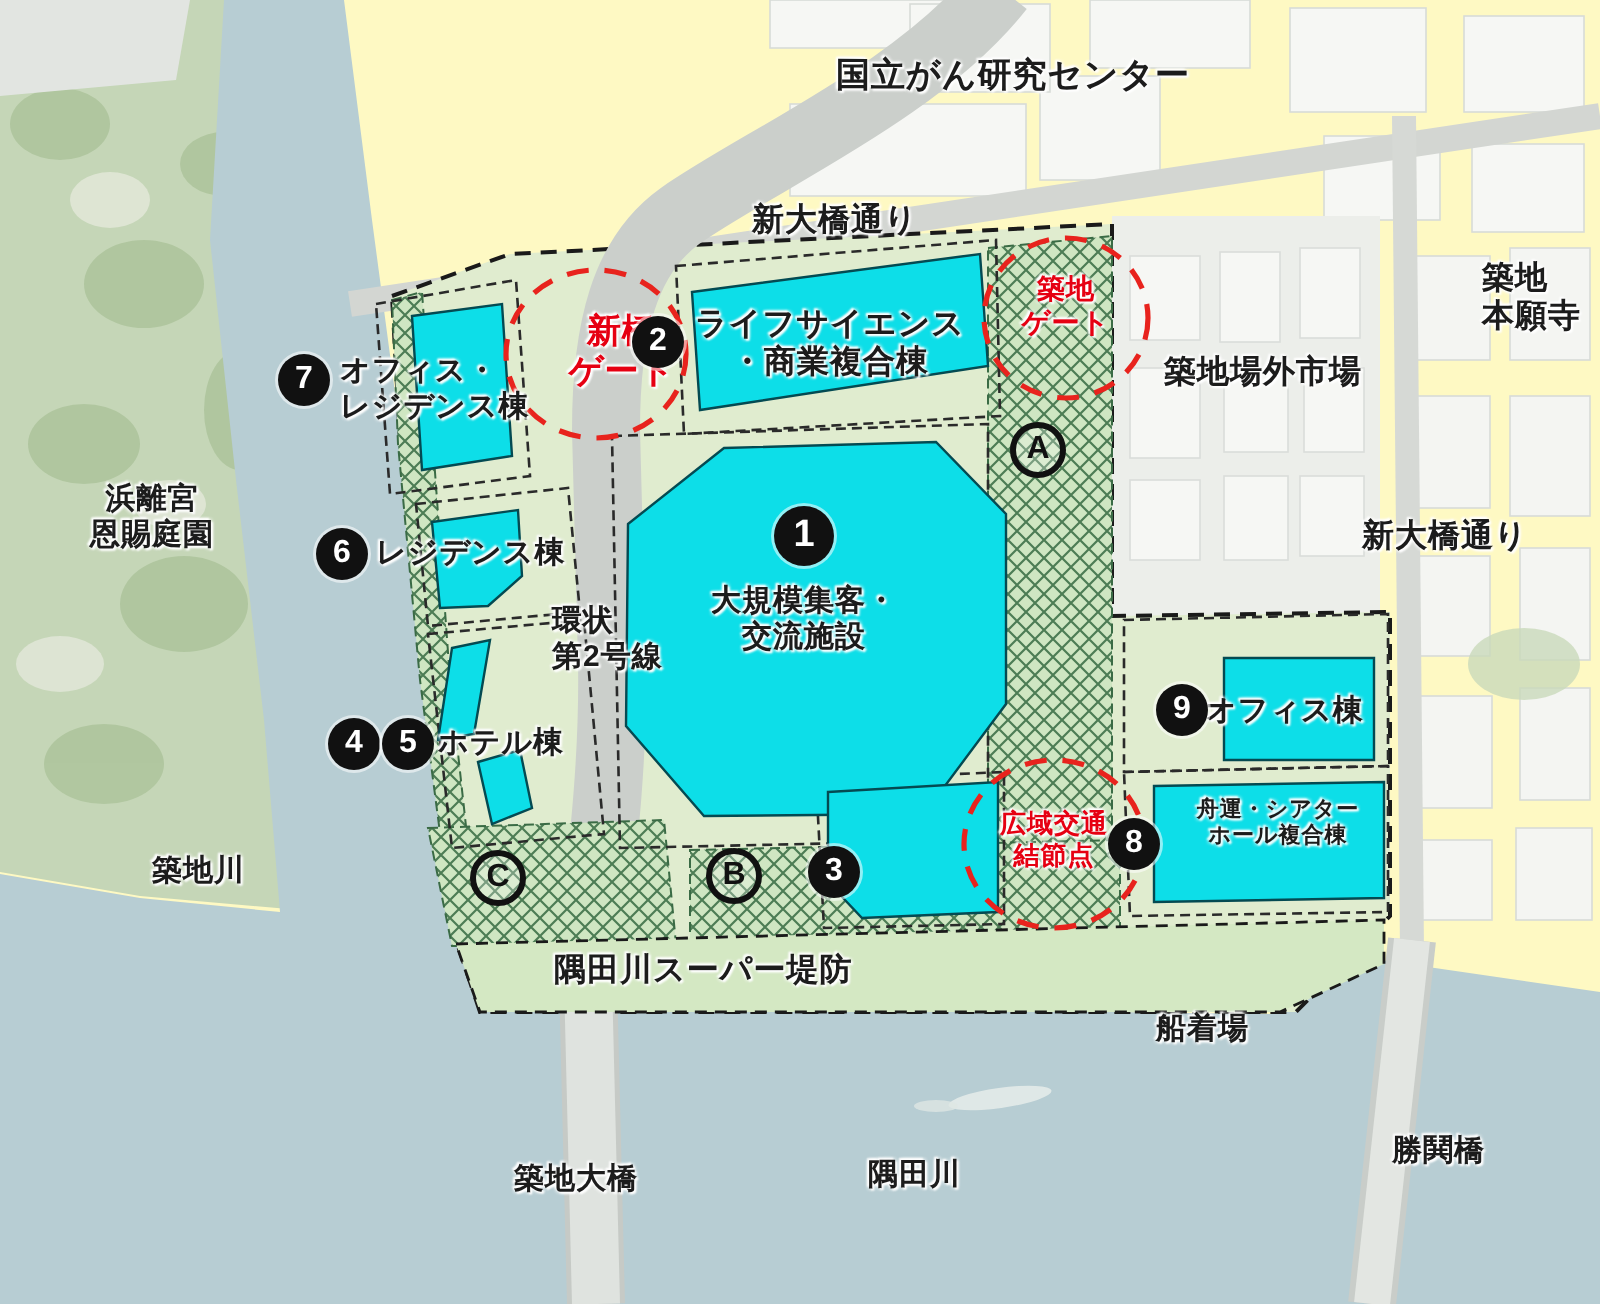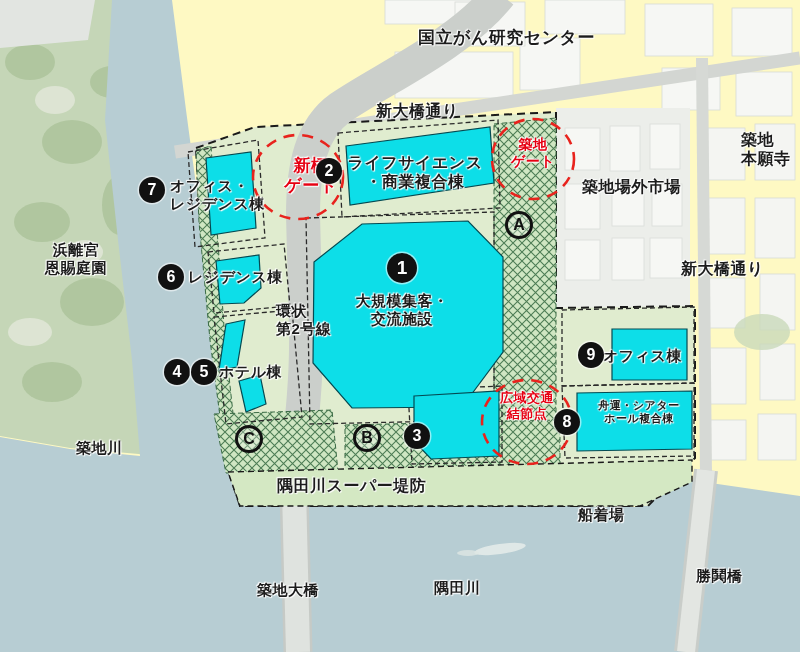--- a/index.html
+++ b/index.html
@@ -154,34 +154,34 @@
   </svg>
 
   <div class="lbl" style="left:418px;top:28px;font-size:17px;">国立がん研究センター</div>
   <div class="lbl" style="left:376px;top:101px;font-size:16px;">新大橋通り</div>
   <div class="lbl pre" style="left:741px;top:130px;font-size:16px;">築地
 本願寺</div>
   <div class="lbl" style="left:582px;top:177px;font-size:16px;">築地場外市場</div>
   <div class="lbl" style="left:681px;top:259px;font-size:16px;">新大橋通り</div>
   <div class="lbl pre ctr" style="left:34px;top:241px;width:84px;font-size:15px;">浜離宮
 恩賜庭園</div>
-  <div class="lbl" style="left:76px;top:427px;font-size:15px;margin-top:12px;">築地川</div>
+  <div class="lbl" style="left:76px;top:427px;font-size:15px;">築地川</div>
   <div class="lbl" style="left:277px;top:476px;font-size:16px;">隅田川スーパー堤防</div>
   <div class="lbl" style="left:578px;top:506px;font-size:15px;">船着場</div>
   <div class="lbl" style="left:257px;top:581px;font-size:15px;">築地大橋</div>
   <div class="lbl" style="left:434px;top:579px;font-size:15px;">隅田川</div>
   <div class="lbl" style="left:670px;top:567px;font-size:15px;margin-left:26px;">勝鬨橋</div>
   <div class="lbl pre" style="left:276px;top:302px;font-size:15px;">環状
 第2号線</div>
 
   <div class="lbl pre ctr red" style="left:282px;top:156px;width:58px;font-size:17px;">新橋
 ゲート</div>
   <div class="lbl pre ctr red" style="left:504px;top:136px;width:58px;font-size:14px;">築地
 ゲート</div>
-  <div class="lbl pre ctr red" style="left:495px;top:390px;width:64px;font-size:13px;">広域交通
+  <div class="lbl pre ctr red" style="left:495px;top:404px;width:64px;font-size:13px;">広域交通
 結節点</div>
 
   <div class="lbl pre ctr" style="left:342px;top:292px;width:120px;font-size:15px;">大規模集客・
 交流施設</div>
   <div class="lbl pre ctr" style="left:345px;top:153px;width:140px;font-size:16px;">ライフサイエンス
 ・商業複合棟</div>
   <div class="lbl" style="left:219px;top:363px;font-size:15px;">ホテル棟</div>
   <div class="lbl" style="left:188px;top:268px;font-size:15px;">レジデンス棟</div>
   <div class="lbl pre" style="left:170px;top:177px;font-size:15px;">オフィス・
 レジデンス棟</div>

